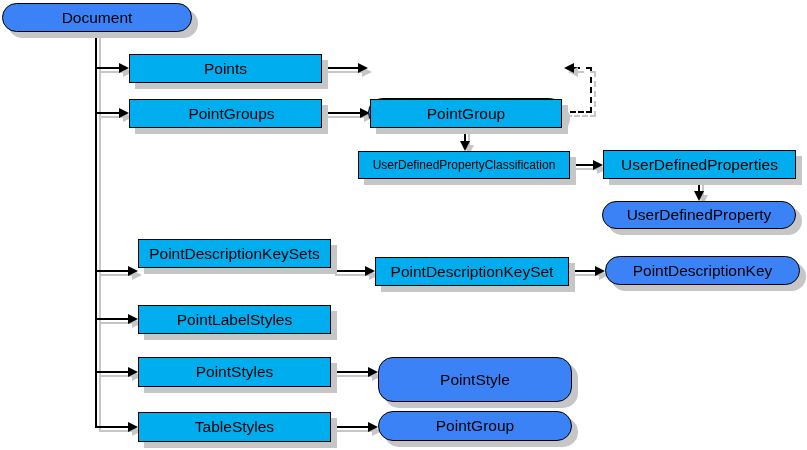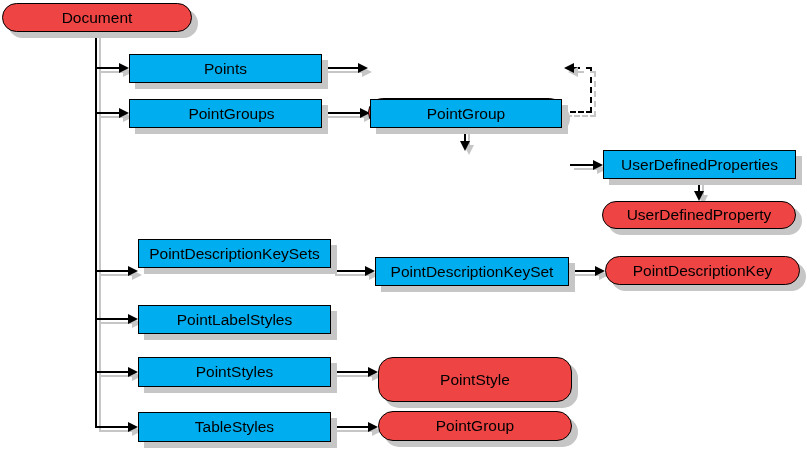--- a/index.html
+++ b/index.html
@@ -6,21 +6,21 @@
   .canvas{
     position:relative;width:807px;height:450px;background:#ffffff;
     font-family:"Liberation Sans",sans-serif;color:#000;overflow:hidden;
   }
   .node{
     position:absolute;display:flex;align-items:center;justify-content:center;
     box-sizing:border-box;border:1.5px solid #000;font-size:15.5px;
     white-space:nowrap;box-shadow:6px 6px 0 #c6c6c6;cursor:pointer;
   }
   .rect{background:#00AEEF;}
-  .pill{background:#ef4444;border-radius:15px;}
+  .pill{background:#3b82f6;border-radius:15px;}
   .small{font-size:12px;}
   .hline{position:absolute;height:2px;background:#000;filter:drop-shadow(4px 4px 0 #c6c6c6);}
   .vline{position:absolute;width:2px;background:#000;filter:drop-shadow(4px 4px 0 #c6c6c6);}
   .arr-r{position:absolute;width:0;height:0;border-top:5px solid transparent;border-bottom:5px solid transparent;border-left:10px solid #000;filter:drop-shadow(4px 4px 0 #c6c6c6);}
   .arr-l{position:absolute;width:0;height:0;border-top:5px solid transparent;border-bottom:5px solid transparent;border-right:10px solid #000;filter:drop-shadow(4px 4px 0 #c6c6c6);}
   .arr-d{position:absolute;width:0;height:0;border-left:5px solid transparent;border-right:5px solid transparent;border-top:10px solid #000;filter:drop-shadow(4px 4px 0 #c6c6c6);}
   .dash-h{position:absolute;height:0;border-top:2px dashed #000;filter:drop-shadow(4px 4px 0 #c6c6c6);}
   .dash-v{position:absolute;width:0;border-left:2px dashed #000;filter:drop-shadow(4px 4px 0 #c6c6c6);}
 </style>
 </head>
@@ -83,20 +83,21 @@
   <div class="node pill" style="left:2px;top:3px;width:190px;height:29px;">Document</div>
 
   <div class="node rect" style="left:129px;top:54px;width:193px;height:29px;">Points</div>
 
   <div class="node pill" style="left:368px;top:54px;width:196px;height:29px;margin-top:44px;">Point</div>
 
   <div class="node rect" style="left:129px;top:99px;width:193px;height:29px;padding-left:12px;">PointGroups</div>
 
   <div class="node rect" style="left:370px;top:99px;width:192px;height:29px;">PointGroup</div>
 
+  <div class="node rect small" style="left:358px;top:151px;width:212px;height:28px;">UserDefinedPropertyClassification</div>
 
   <div class="node rect" style="left:603px;top:150px;width:193px;height:29px;">UserDefinedProperties</div>
 
   <div class="node pill" style="left:602px;top:201px;width:194px;height:28px;">UserDefinedProperty</div>
 
   <div class="node rect" style="left:138px;top:239px;width:193px;height:29px;">PointDescriptionKeySets</div>
 
   <div class="node rect" style="left:375px;top:257px;width:194px;height:29px;">PointDescriptionKeySet</div>
 
   <div class="node pill" style="left:605px;top:256px;width:195px;height:29px;">PointDescriptionKey</div>

